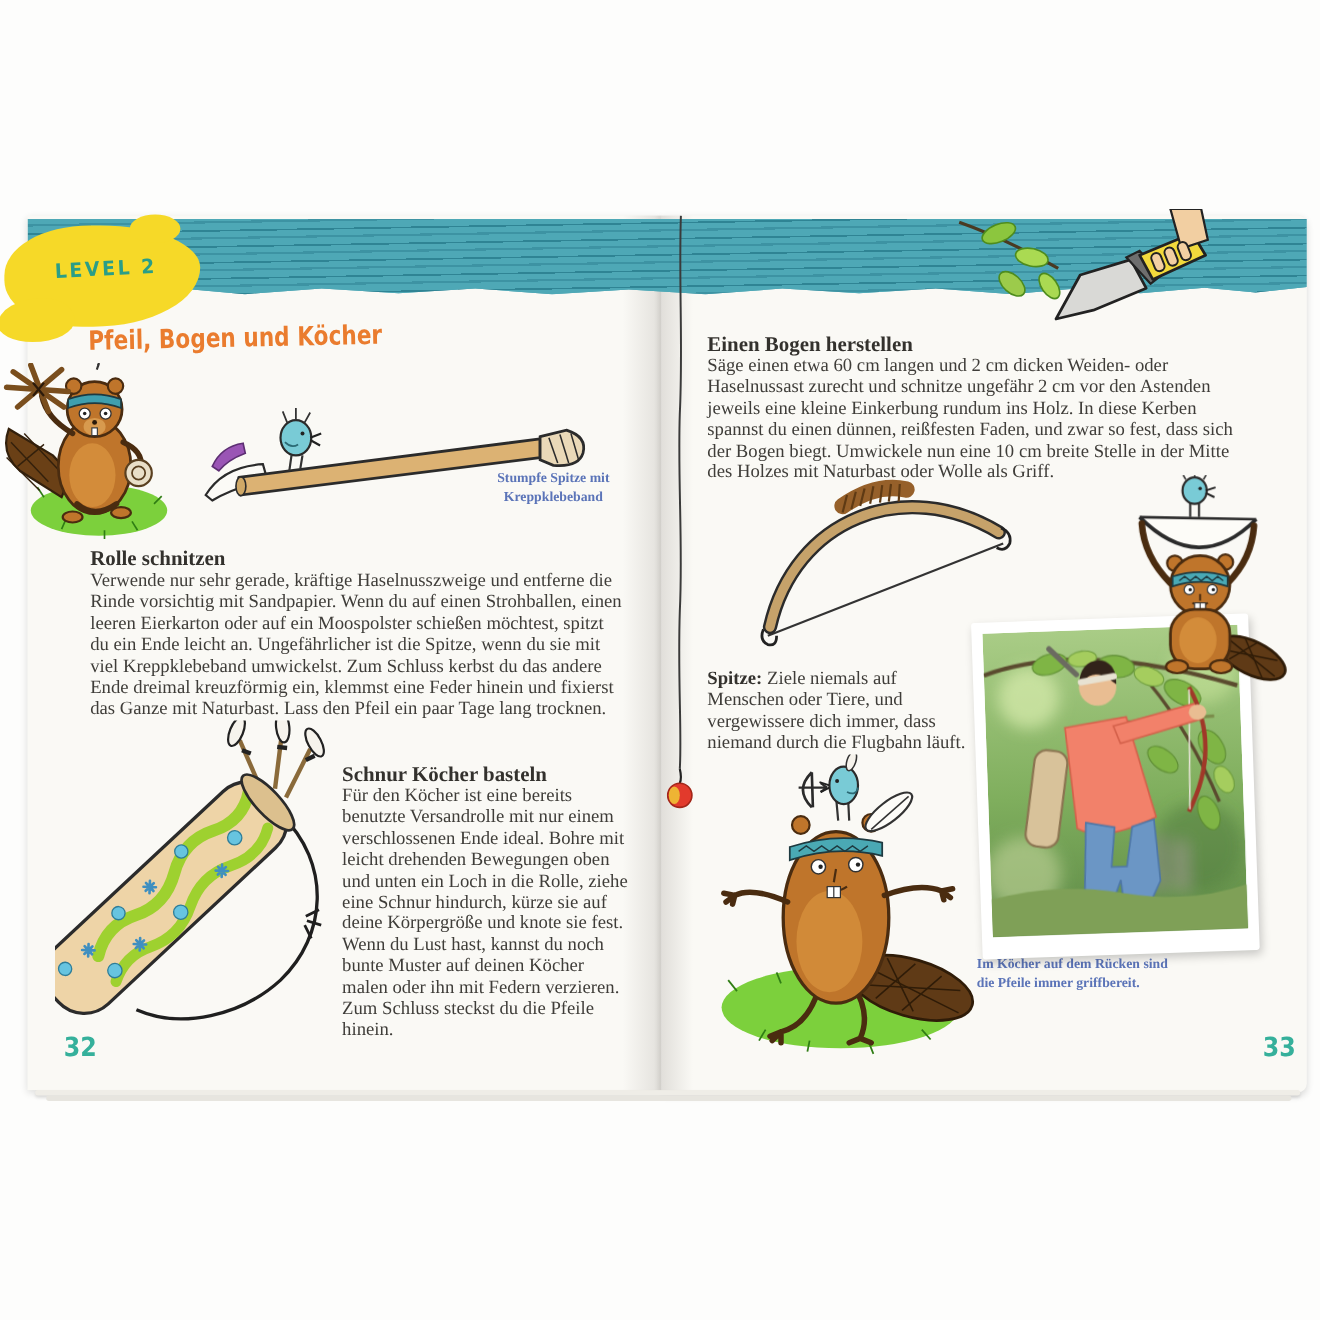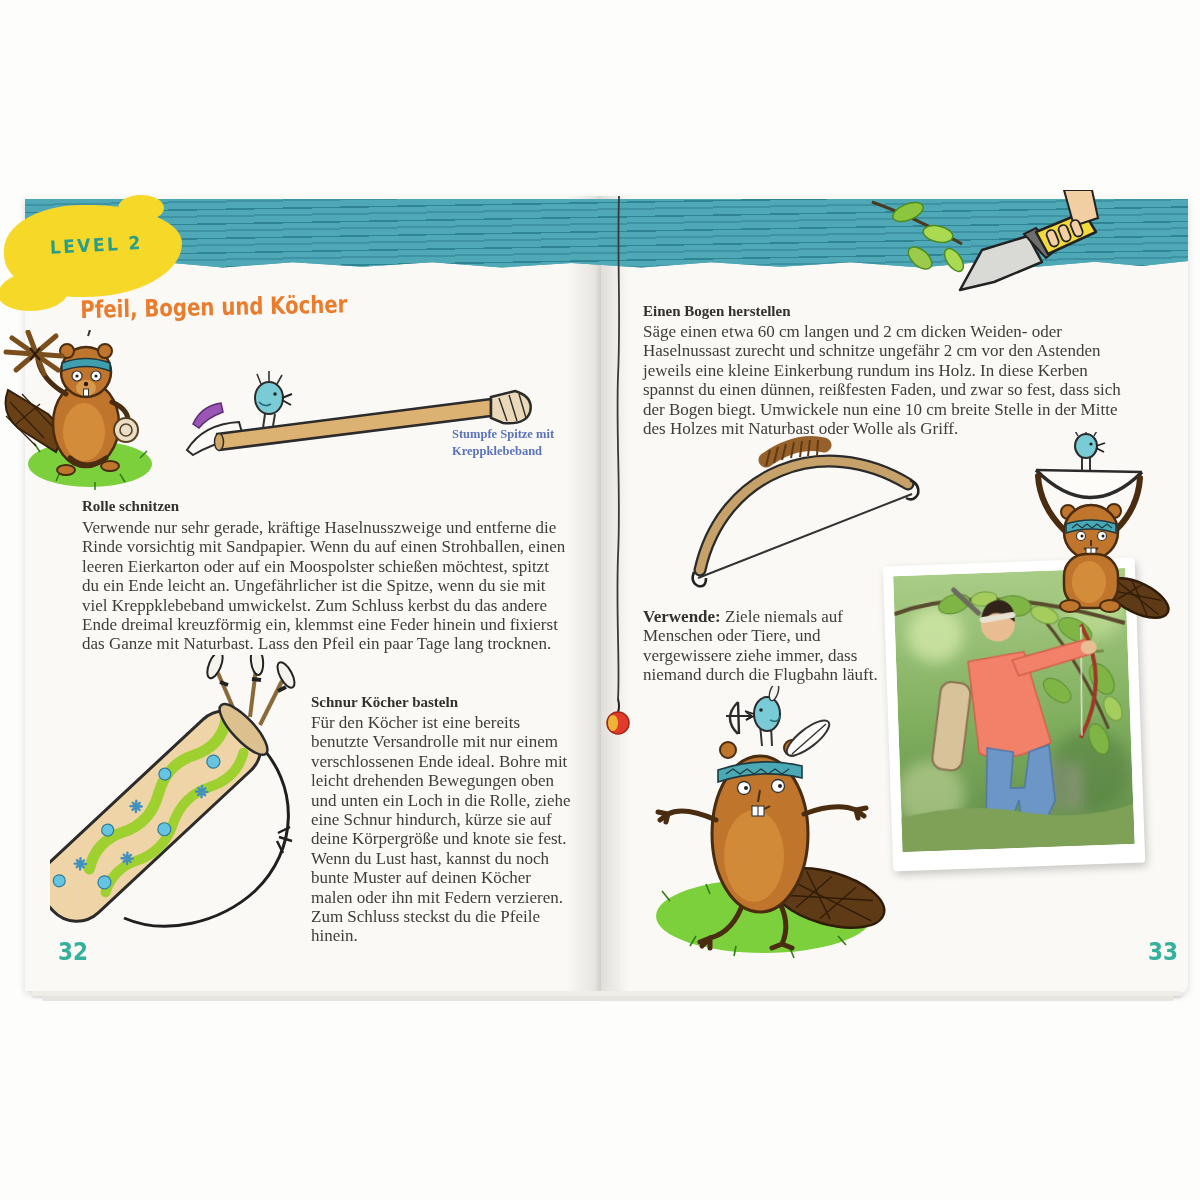--- a/index.html
+++ b/index.html
@@ -14,21 +14,21 @@
   .splash{background:#f6d928;border-radius:46% 54% 58% 42% / 52% 44% 62% 48%;}
   .splash:before{content:"";position:absolute;left:-6px;bottom:-14px;width:70px;height:40px;
       background:#f6d928;border-radius:60% 40% 55% 45%/60% 50% 50% 40%;}
   .splash:after{content:"";position:absolute;right:18px;top:-10px;width:46px;height:26px;
       background:#f6d928;border-radius:50%;}
   .level-text{position:relative;z-index:2;display:block;padding:34px 0 0 46px;
       font-family:"DejaVu Sans",sans-serif;font-weight:bold;font-size:18px;letter-spacing:2.5px;
       color:#2a9e87;transform:rotate(-3deg) scaleX(.95);transform-origin:left top;}
   .chapter-title{font-family:"DejaVu Sans",sans-serif;font-weight:bold;font-size:24px;
       color:#ea7c2e;transform:rotate(-1.2deg) scaleX(.82);transform-origin:left top;white-space:nowrap;}
-  .h-sec{font-size:15px;font-weight:bold;color:#33312d;}
+  .h-sec{font-size:19px;font-weight:bold;color:#33312d;}
   .body-txt{font-size:17px;line-height:19.4px;color:#3f3d39;text-align:left;}
   .caption{font-size:12.5px;line-height:17px;font-weight:bold;color:#5b74b8;}
   .pagenum{font-family:"DejaVu Sans",sans-serif;font-weight:bold;font-size:24px;color:#35b09b;
       transform:scaleX(.9);transform-origin:left top;}
   .photo-frame{background:#ffffff;padding:10px 10px 15px 10px;transform:rotate(-2deg);
       box-shadow:2px 4px 9px rgba(0,0,0,.2);border-radius:3px;}
   .stack1{background:#efede7;border-radius:3px;box-shadow:0 2px 3px rgba(0,0,0,.12);}
   .stack2{background:#e7e5df;border-radius:3px;}
   .gutter{background:linear-gradient(90deg,rgba(0,0,0,0) 0%,rgba(60,50,40,.10) 45%,rgba(60,50,40,.14) 52%,rgba(0,0,0,0) 100%);}
 </style>
@@ -136,21 +136,21 @@
         <path d="M334,32 L341,56"></path>
       </g>
     <path d="M80,52 L78,66 M90,52 L88,64" stroke="#333" stroke-width="2"></path>
     <ellipse cx="84" cy="36" rx="14" ry="16" fill="#79cbd6" stroke="#2b2b2b" stroke-width="2"></ellipse>
     <path d="M76,22 l-4,-10 M84,20 l0,-11 M92,22 l5,-9" stroke="#333" stroke-width="1.6"></path>
     <circle cx="90" cy="32" r="1.8" fill="#222"></circle>
     <path d="M97,36 l10,-4 M97,38 l9,5" stroke="#222" stroke-width="2"></path>
     <path d="M74,40 q6,6 12,2" stroke="#2b6a75" stroke-width="1.6" fill="none"></path>
   </svg>
 
-  <div class="abs caption" style="left:452px;top:426px;">
+  <div class="abs caption" style="left:452px;top:426px;text-align:center;">
     <span style="display:block">Stumpfe Spitze mit</span>
     <span style="display:block">Kreppklebeband</span>
   </div>
 
   <div class="abs h-sec" style="left:82px;top:498px;">Rolle schnitzen</div>
   <div class="abs body-txt" style="left:82px;top:518px;width:484px;">Verwende nur sehr gerade, kräftige Haselnusszweige und entferne die Rinde vorsichtig mit Sandpapier. Wenn du auf einen Strohballen, einen leeren Eierkarton oder auf ein Moospolster schießen möchtest, spitzt du ein Ende leicht an. Ungefährlicher ist die Spitze, wenn du sie mit viel Kreppklebeband umwickelst. Zum Schluss kerbst du das andere Ende dreimal kreuzförmig ein, klemmst eine Feder hinein und fixierst das Ganze mit Naturbast. Lass den Pfeil ein paar Tage lang trocknen.</div>
 
   <svg class="abs" style="left:50px;top:655px;" width="270" height="292" viewBox="0 0 270 292">
     <path d="M205,85 C252,130 247,196 205,236 C170,268 115,281 74,263" stroke="#1f1f1f" stroke-width="3" fill="none"></path>
     <path d="M228,178 l12,-6 M229,182 l13,4 M227,186 l6,12" stroke="#1f1f1f" stroke-width="2.5"></path>
@@ -211,22 +211,22 @@
         <path d="M112,10 l-3,16"></path>
       <path d="M120,9 l-2,16"></path>
         <path d="M128,8 l-2,16"></path>
         <path d="M136,8 l-1,16"></path>
     </g>
     <path d="M12,140 q-4,10 4,14 q8,2 8,-8" fill="none" stroke="#222" stroke-width="2.5"></path>
     <path d="M228,48 q10,4 8,14 q-4,8 -12,4" fill="none" stroke="#222" stroke-width="2.5"></path>
   </svg>
 
   <div class="abs body-txt" style="left:643px;top:607px;width:242px;">
-    <b style="color:#33312d;">Verwende:</b>
-    <span>Ziele niemals auf Menschen oder Tiere, und vergewissere ziehe immer, dass niemand durch die Flugbahn läuft.</span>
+    <b style="color:#33312d;">Spitze:</b>
+    <span>Ziele niemals auf Menschen oder Tiere, und vergewissere dich immer, dass niemand durch die Flugbahn läuft.</span>
   </div>
 
   <div class="abs photo-frame" style="left:888px;top:562px;z-index:3;">
     <svg width="232" height="276" viewBox="0 0 232 276">
       <defs>
         <linearGradient id="gph" x1="0" y1="0" x2="0" y2="1">
           <stop offset="0" stop-color="#a9cc86"></stop>
             <stop offset=".55" stop-color="#7fae5d"></stop>
             <stop offset="1" stop-color="#5e8a47"></stop>
         </linearGradient>
@@ -302,20 +302,24 @@
       <circle cx="95" cy="104" r="1.5" fill="#222"></circle>
     <path d="M83,108 l0,6 M76,116 q7,6 14,0" stroke="#4a2c10" stroke-width="1.8" fill="none"></path>
     <rect x="78" y="116" width="10" height="8" fill="#fff" stroke="#333" stroke-width="1"></rect>
     <line x1="83" y1="116" x2="83" y2="124" stroke="#333" stroke-width="1"></line>
     <rect x="56" y="122" width="54" height="54" rx="22" fill="#bf752b" stroke="#4a2c10" stroke-width="2.5"></rect>
     <ellipse cx="81" cy="150" rx="17" ry="21" fill="#d38c3a"></ellipse>
     <ellipse cx="62" cy="174" rx="10" ry="6" fill="#bf752b" stroke="#4a2c10" stroke-width="2"></ellipse>
     <ellipse cx="102" cy="174" rx="10" ry="6" fill="#bf752b" stroke="#4a2c10" stroke-width="2"></ellipse>
   </svg>
 
+  <div class="abs caption" style="left:888px;top:868px;">
+    <span style="display:block">Im Köcher auf dem Rücken sind</span>
+    <span style="display:block">die Pfeile immer griffbereit.</span>
+  </div>
 
   <svg class="abs" style="left:640px;top:686px;" width="256" height="274" viewBox="0 0 256 274">
     <ellipse cx="124" cy="230" rx="108" ry="37" fill="#7cd03c"></ellipse>
     <g stroke="#2f7d14" stroke-width="1.6">
       <path d="M30,215 l-8,-10"></path>
         <path d="M56,250 l-6,10"></path>
         <path d="M96,260 l-2,10"></path>
         <path d="M150,262 l4,10"></path>
       <path d="M198,250 l8,9"></path>
         <path d="M222,228 l10,-6"></path>

